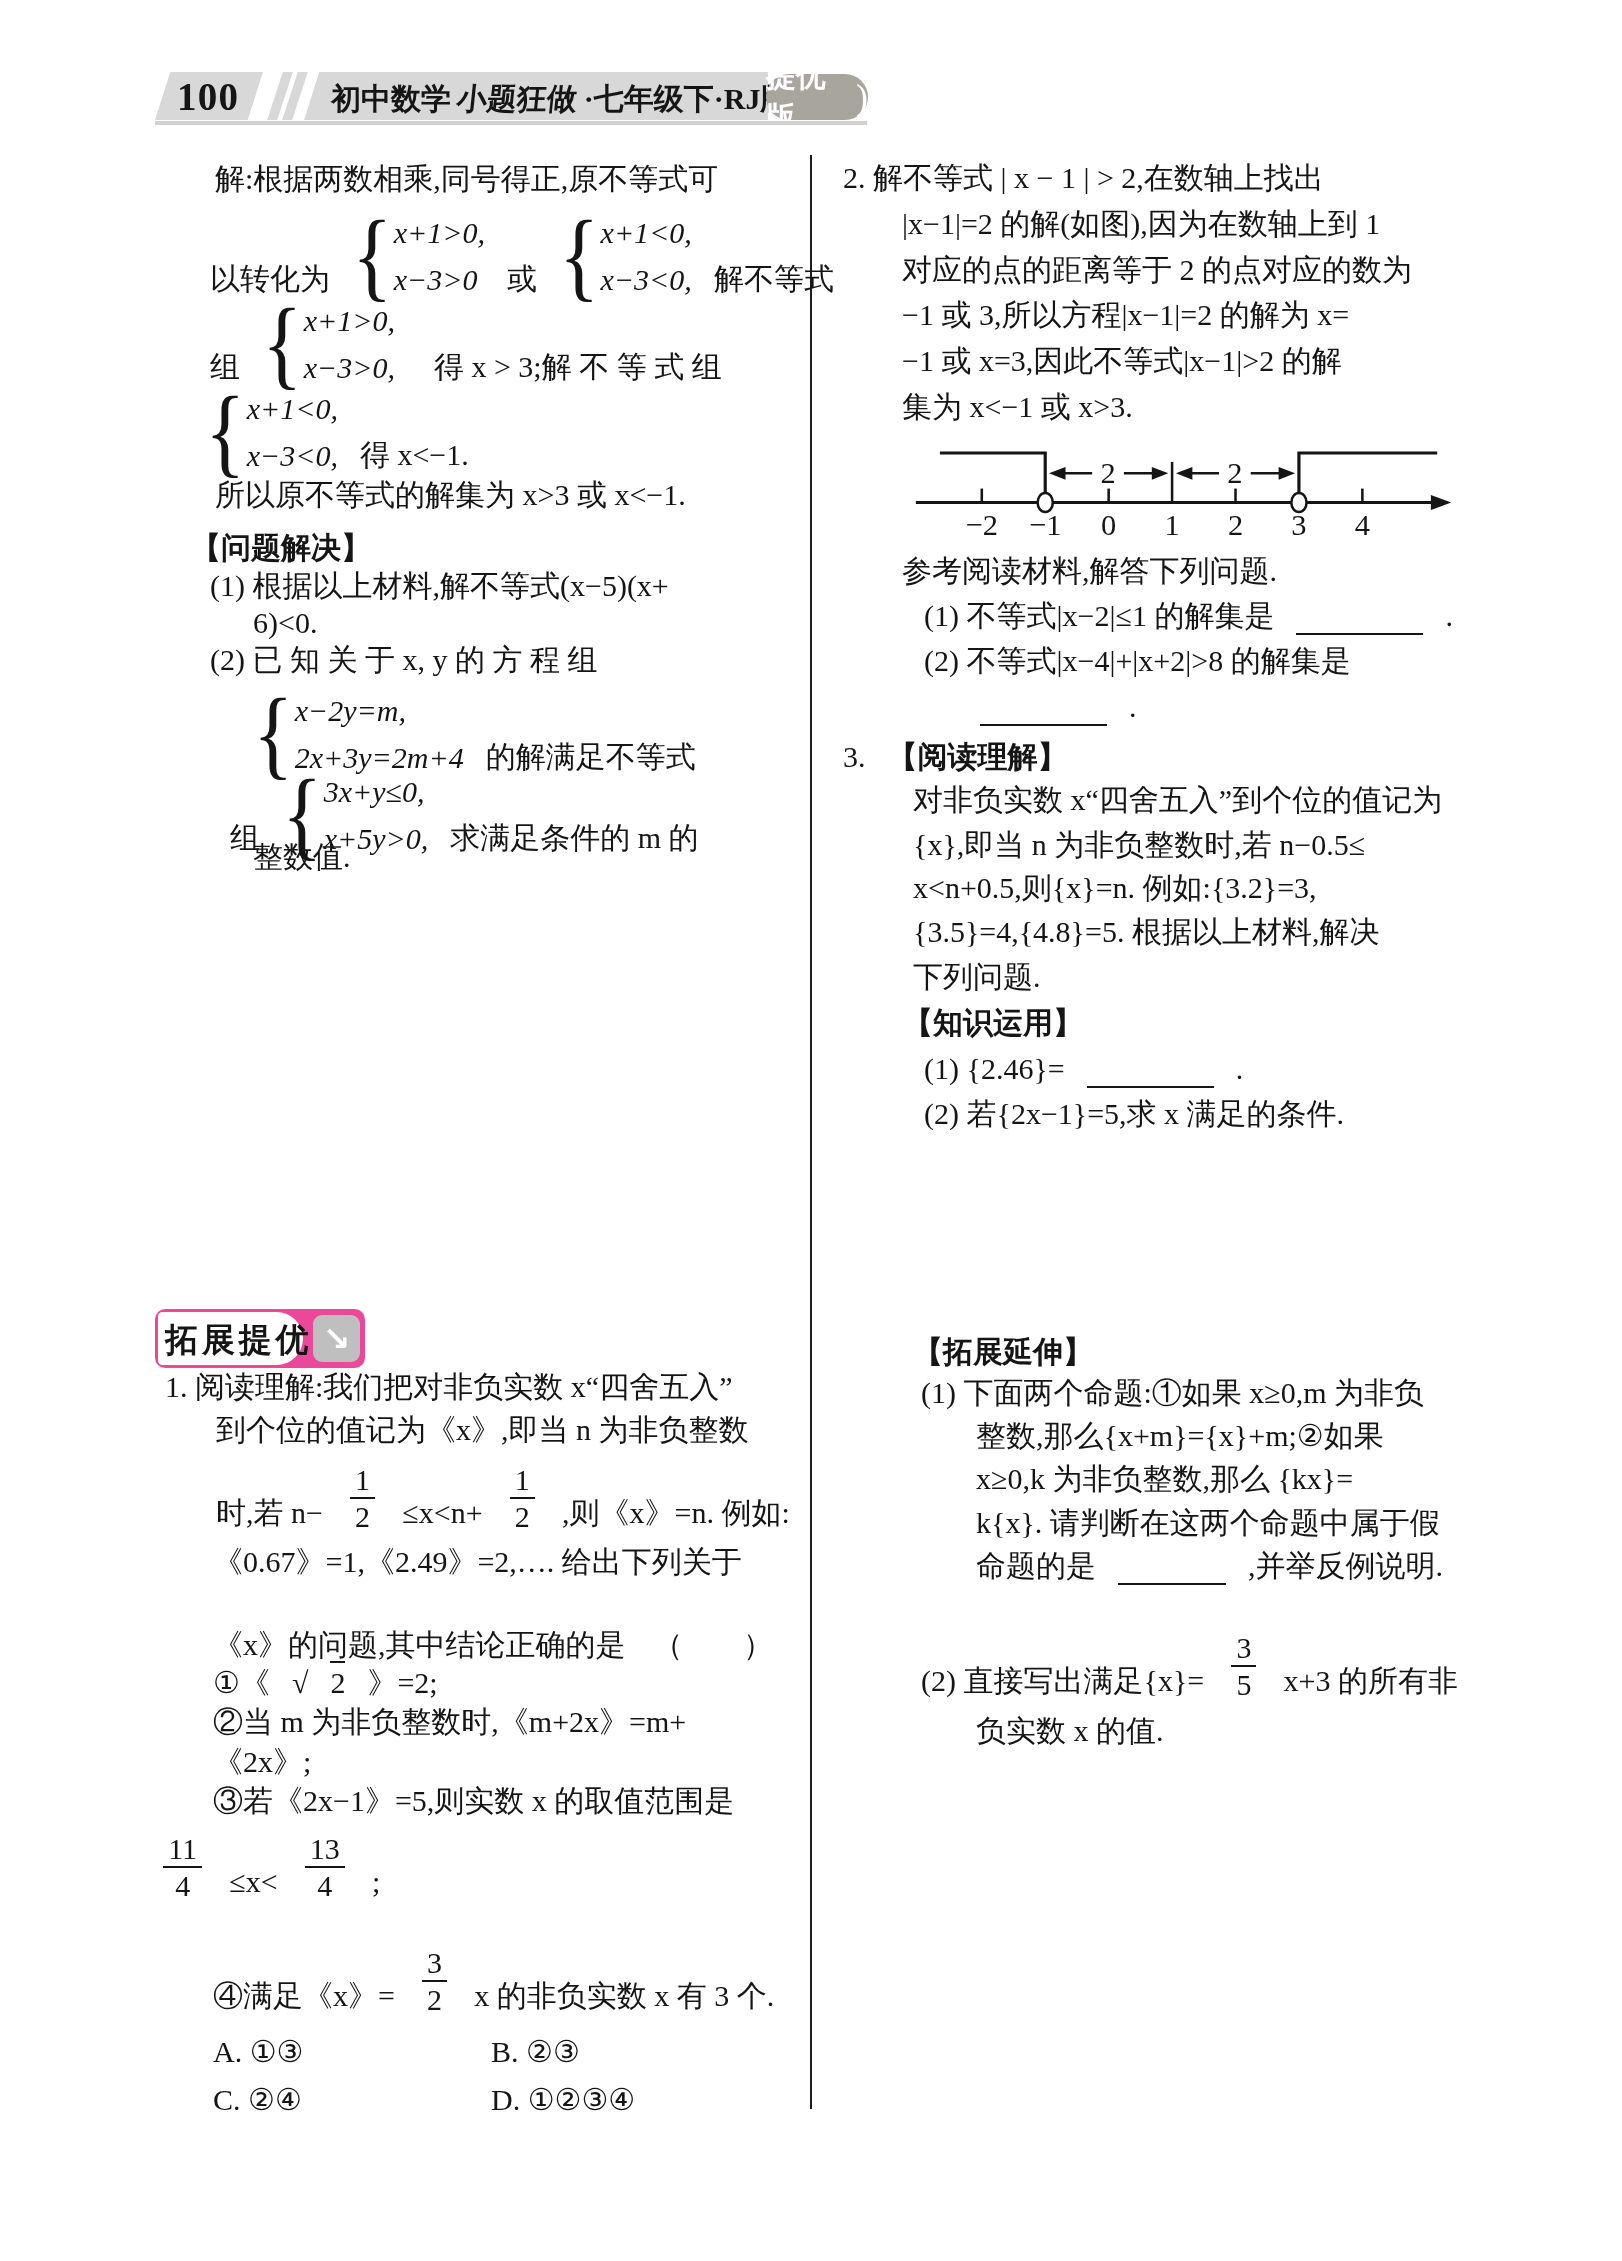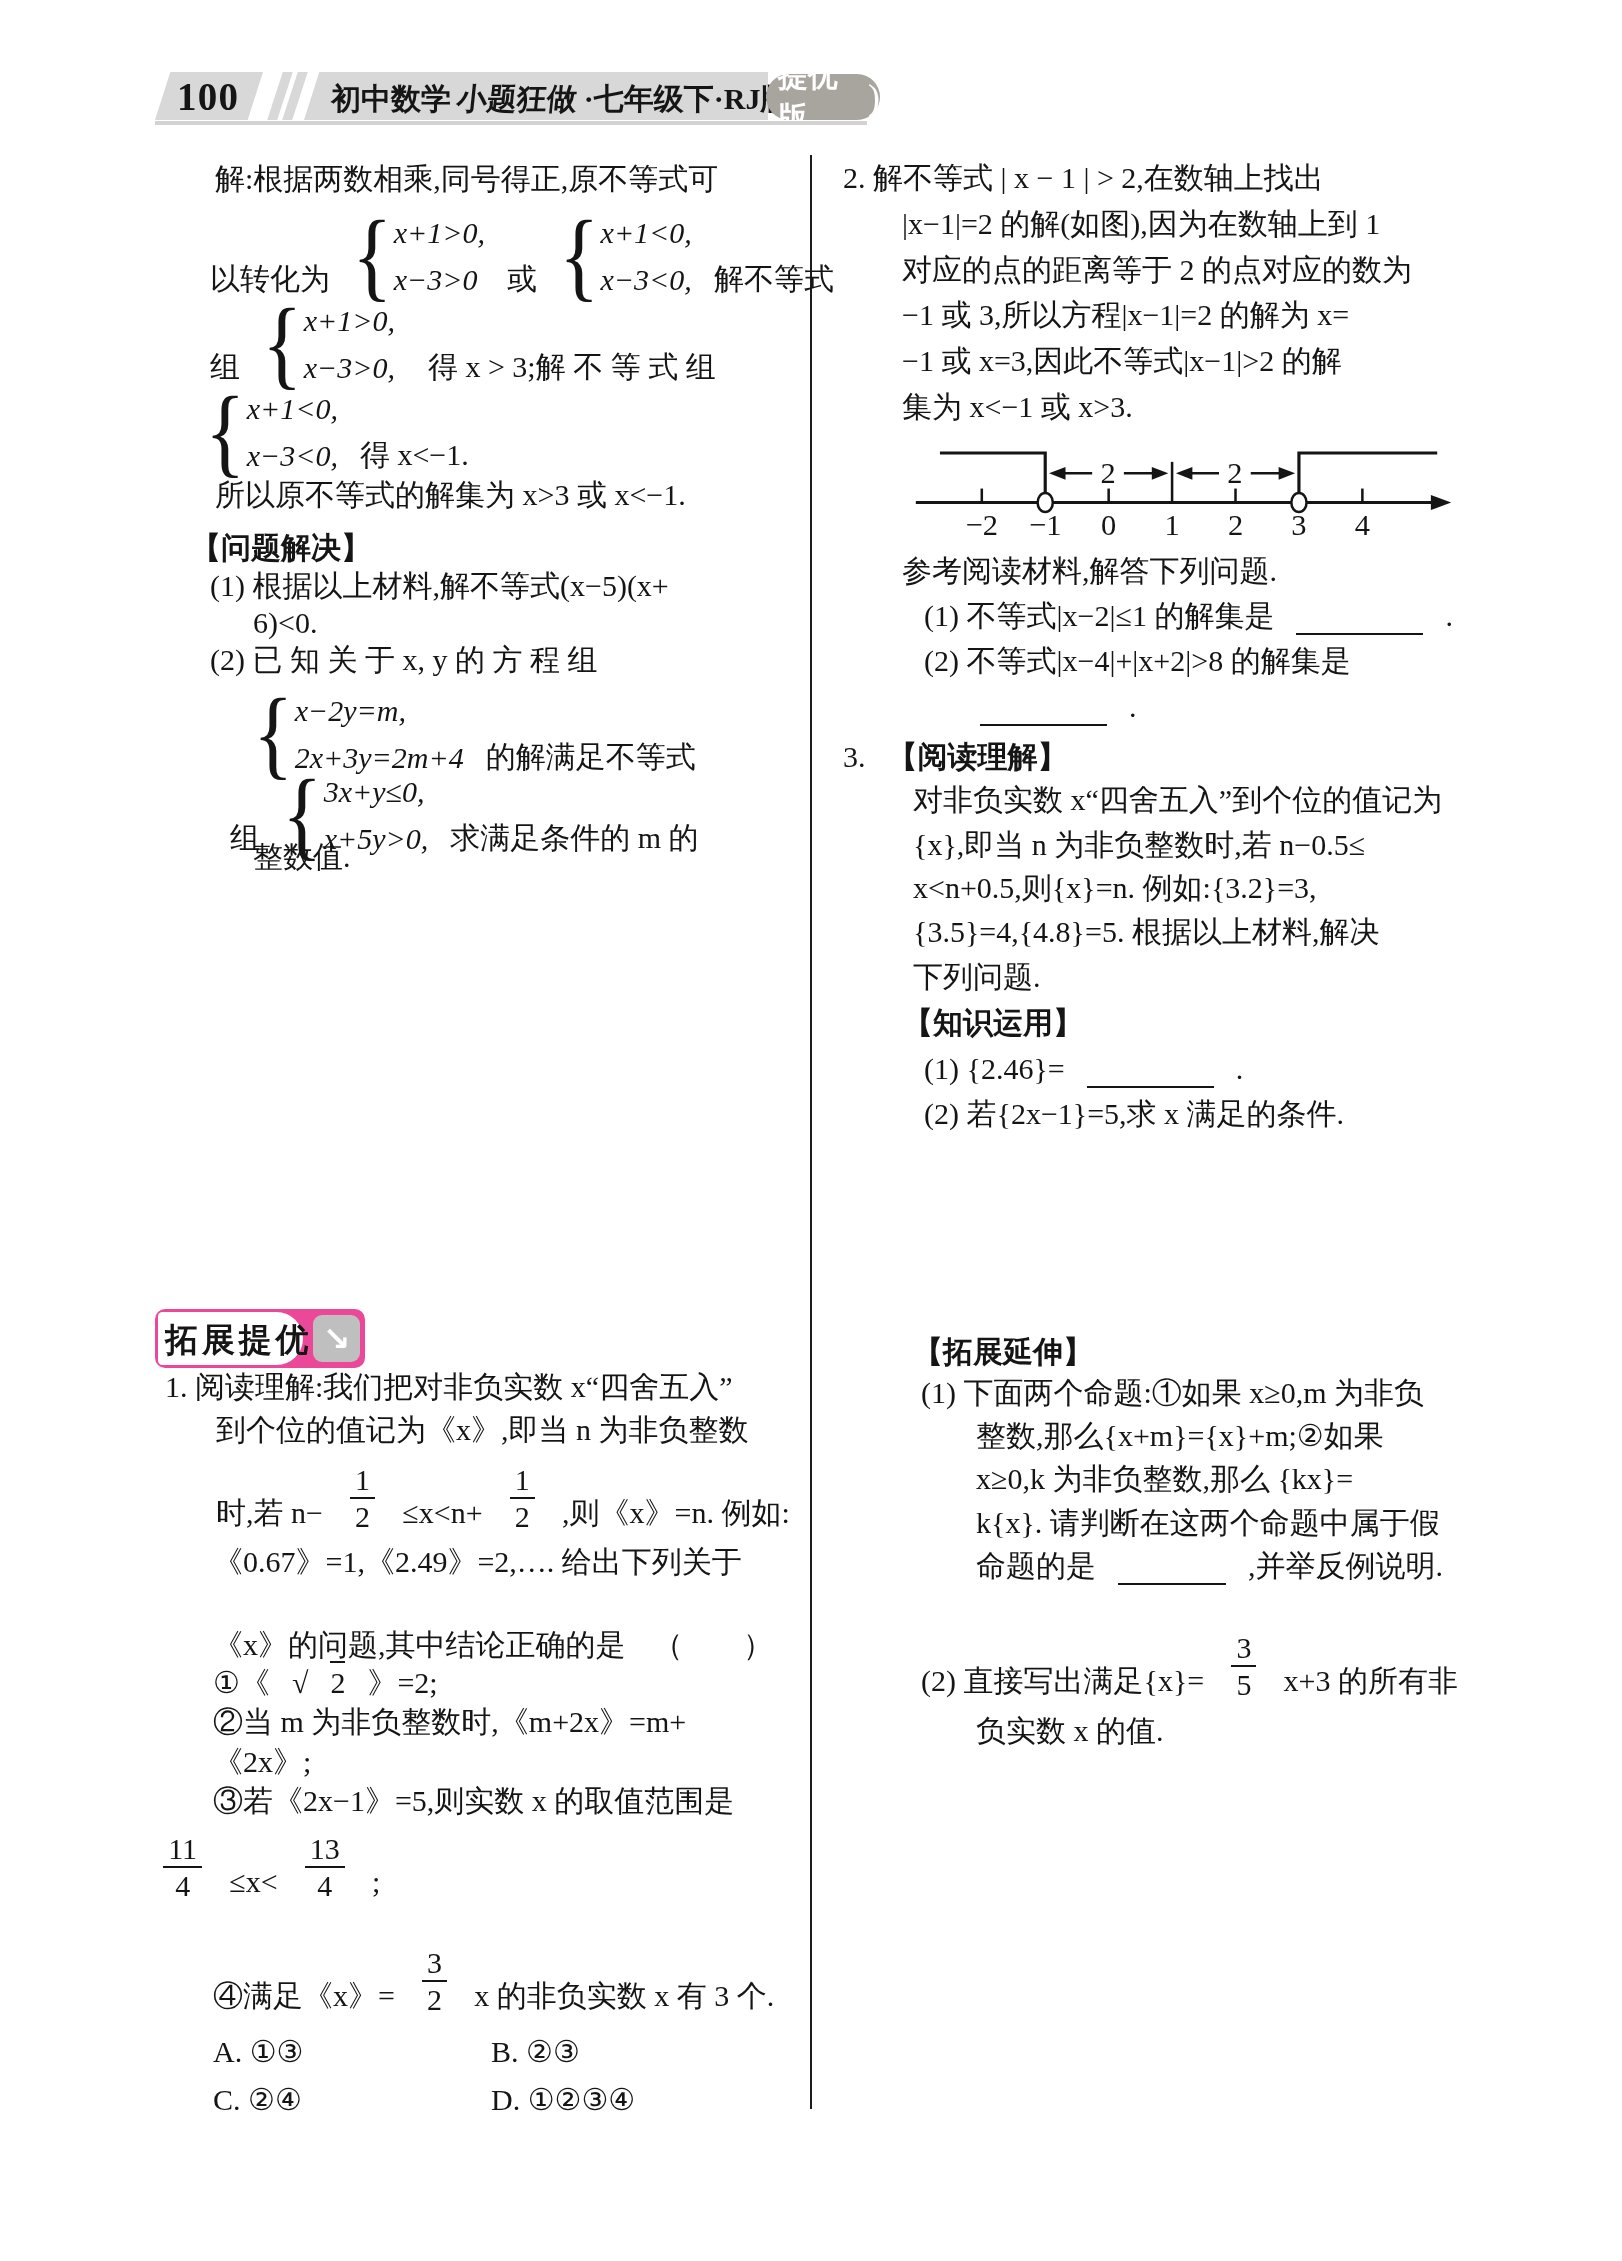--- a/index.html
+++ b/index.html
@@ -7,21 +7,21 @@
         font-family:"Liberation Serif","DejaVu Serif",serif;color:#151515;}
   
   .band{position:absolute;background:#d8d8d8;height:48px;top:72px;}
   .band1{left:155px;width:108px;clip-path:polygon(15.3px 0,100% 0,calc(100% - 15.3px) 100%,0 100%);}
   .band2{left:304px;width:464px;clip-path:polygon(15.3px 0,100% 0,100% 100%,0 100%);}
   .stripe{position:absolute;top:72px;width:10.2px;height:48px;background:#d8d8d8;transform:skewX(-18deg);}
   .pageno{position:absolute;left:177px;top:74px;font-size:39px;font-weight:bold;letter-spacing:1.3px;}
   .htitle{position:absolute;left:331px;top:79px;font-size:30px;font-weight:bold;white-space:nowrap;}
   .htitle .logo{display:inline-block;transform:skewX(-6deg);margin:0 6.4px;font-weight:bold;}
   .badge{position:absolute;left:766px;top:74px;width:102px;height:46px;background:#a8a49e;border-radius:23px;
-         display:flex;align-items:center;justify-content:center;color:#ffffff;font-weight:bold;font-size:30px;padding-left:12px;}
+         display:flex;align-items:center;justify-content:center;color:#ffffff;font-weight:bold;font-size:30px;}
   .badge .paren{font-weight:normal;font-size:36px;margin-left:1.3px;line-height:1;}
   .hrule{position:absolute;left:155px;top:121px;width:712px;height:3.8px;background:#d2d2d2;}
   
   .divider{position:absolute;left:810px;top:155px;width:1.9px;height:1954px;background:#1c1c1c;}
   
   .ln{position:absolute;font-size:30px;line-height:38px;white-space:nowrap;}
   .row{display:flex;align-items:flex-end;gap:22px;}
   .bold{font-weight:bold;}
   .sys{display:inline-flex;align-items:center;}
   .brace{font-size:84px;font-weight:300;line-height:1;transform:scaleY(1.18);margin-right:1.3px;}
@@ -91,21 +91,21 @@
 
   <div class="ln row" style="left:210px;top:261px;height:125px">
     <span>组</span>
     <span class="sys">
       <span class="brace">{</span>
       <span class="syscol">
           <span class="sysrow">x+1&gt;0,</span>
           <span class="sysrow">x−3&gt;0,</span>
         </span>
     </span>
-    <span style="margin-left:11px">得 x &gt; 3;解 不 等 式 组</span>
+    <span style="margin-left:17px">得 x &gt; 3;解 不 等 式 组</span>
   </div>
 
   <div class="ln row" style="left:205px;top:349px;height:125px">
     <span class="sys">
       <span class="brace">{</span>
       <span class="syscol">
           <span class="sysrow">x+1&lt;0,</span>
           <span class="sysrow">x−3&lt;0,</span>
         </span>
     </span>

